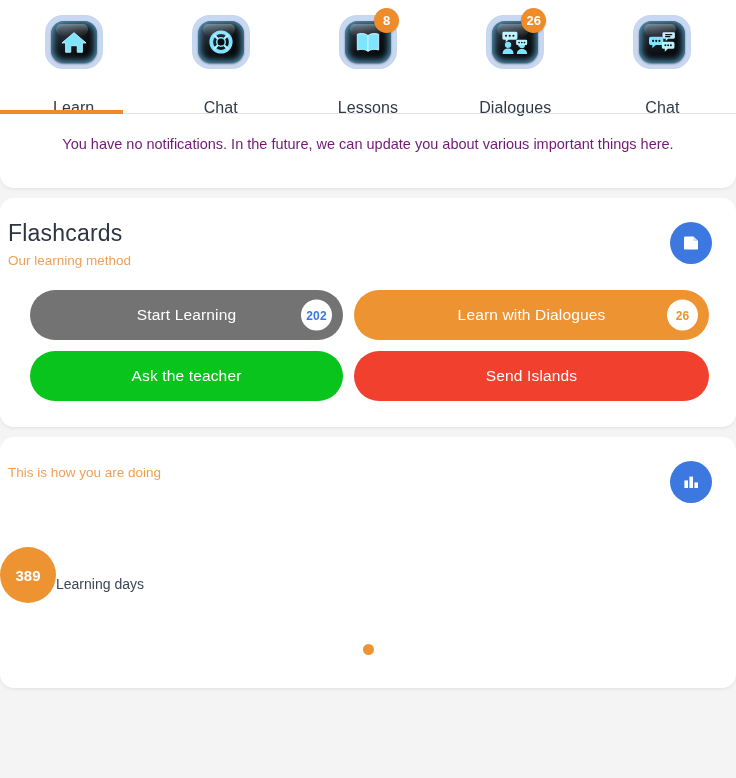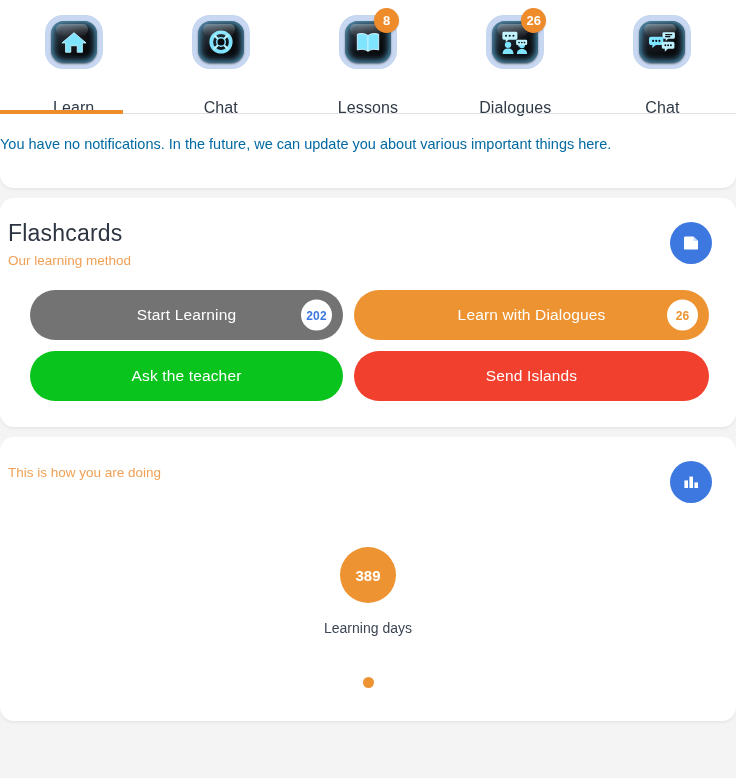--- a/index.html
+++ b/index.html
@@ -86,23 +86,23 @@
 
   
   .card {
     background: #ffffff;
     border-radius: 0 0 14px 14px;
     box-shadow: 0 2px 3px rgba(0,0,0,.055);
   }
   .card.mid { border-radius: 14px; }
   .notif-card { padding: 22px 0 36px; }
   .notif-text {
-    text-align: left;
+    text-align: center;
     font-size: 14.5px;
-    color: #0369a1;
+    color: #701a75;
   }
 
   .spacer { height: 10px; }
 
   .sec-head {
     display: flex;
     align-items: flex-start;
     justify-content: space-between;
     padding: 22px 24px 0 8px;
   }
@@ -145,21 +145,21 @@
     border-radius: 50%;
     background: #fff;
     display: flex; align-items: center; justify-content: center;
     font-size: 12px; font-weight: bold;
   }
   .pill.blue   .pill-badge { color: #3c78e0; }
   .pill.orange .pill-badge { color: #ed9331; }
 
   
   .stats-body { padding: 44px 0 0; }
-  .stat { display: flex; flex-direction: column; align-items: center; }
+  .stat { display: flex; flex-direction: row; align-items: center; }
   .stat-circle {
     width: 56px; height: 56px;
     border-radius: 50%;
     background: #ed9331;
     color: #fff;
     font-size: 15px; font-weight: bold;
     display: flex; align-items: center; justify-content: center;
   }
   .stat-label { margin-top: 17px; font-size: 14px; color: #3b4654; }
   .dots { display: flex; justify-content: center; gap: 8px; padding: 41px 0 33px; }

